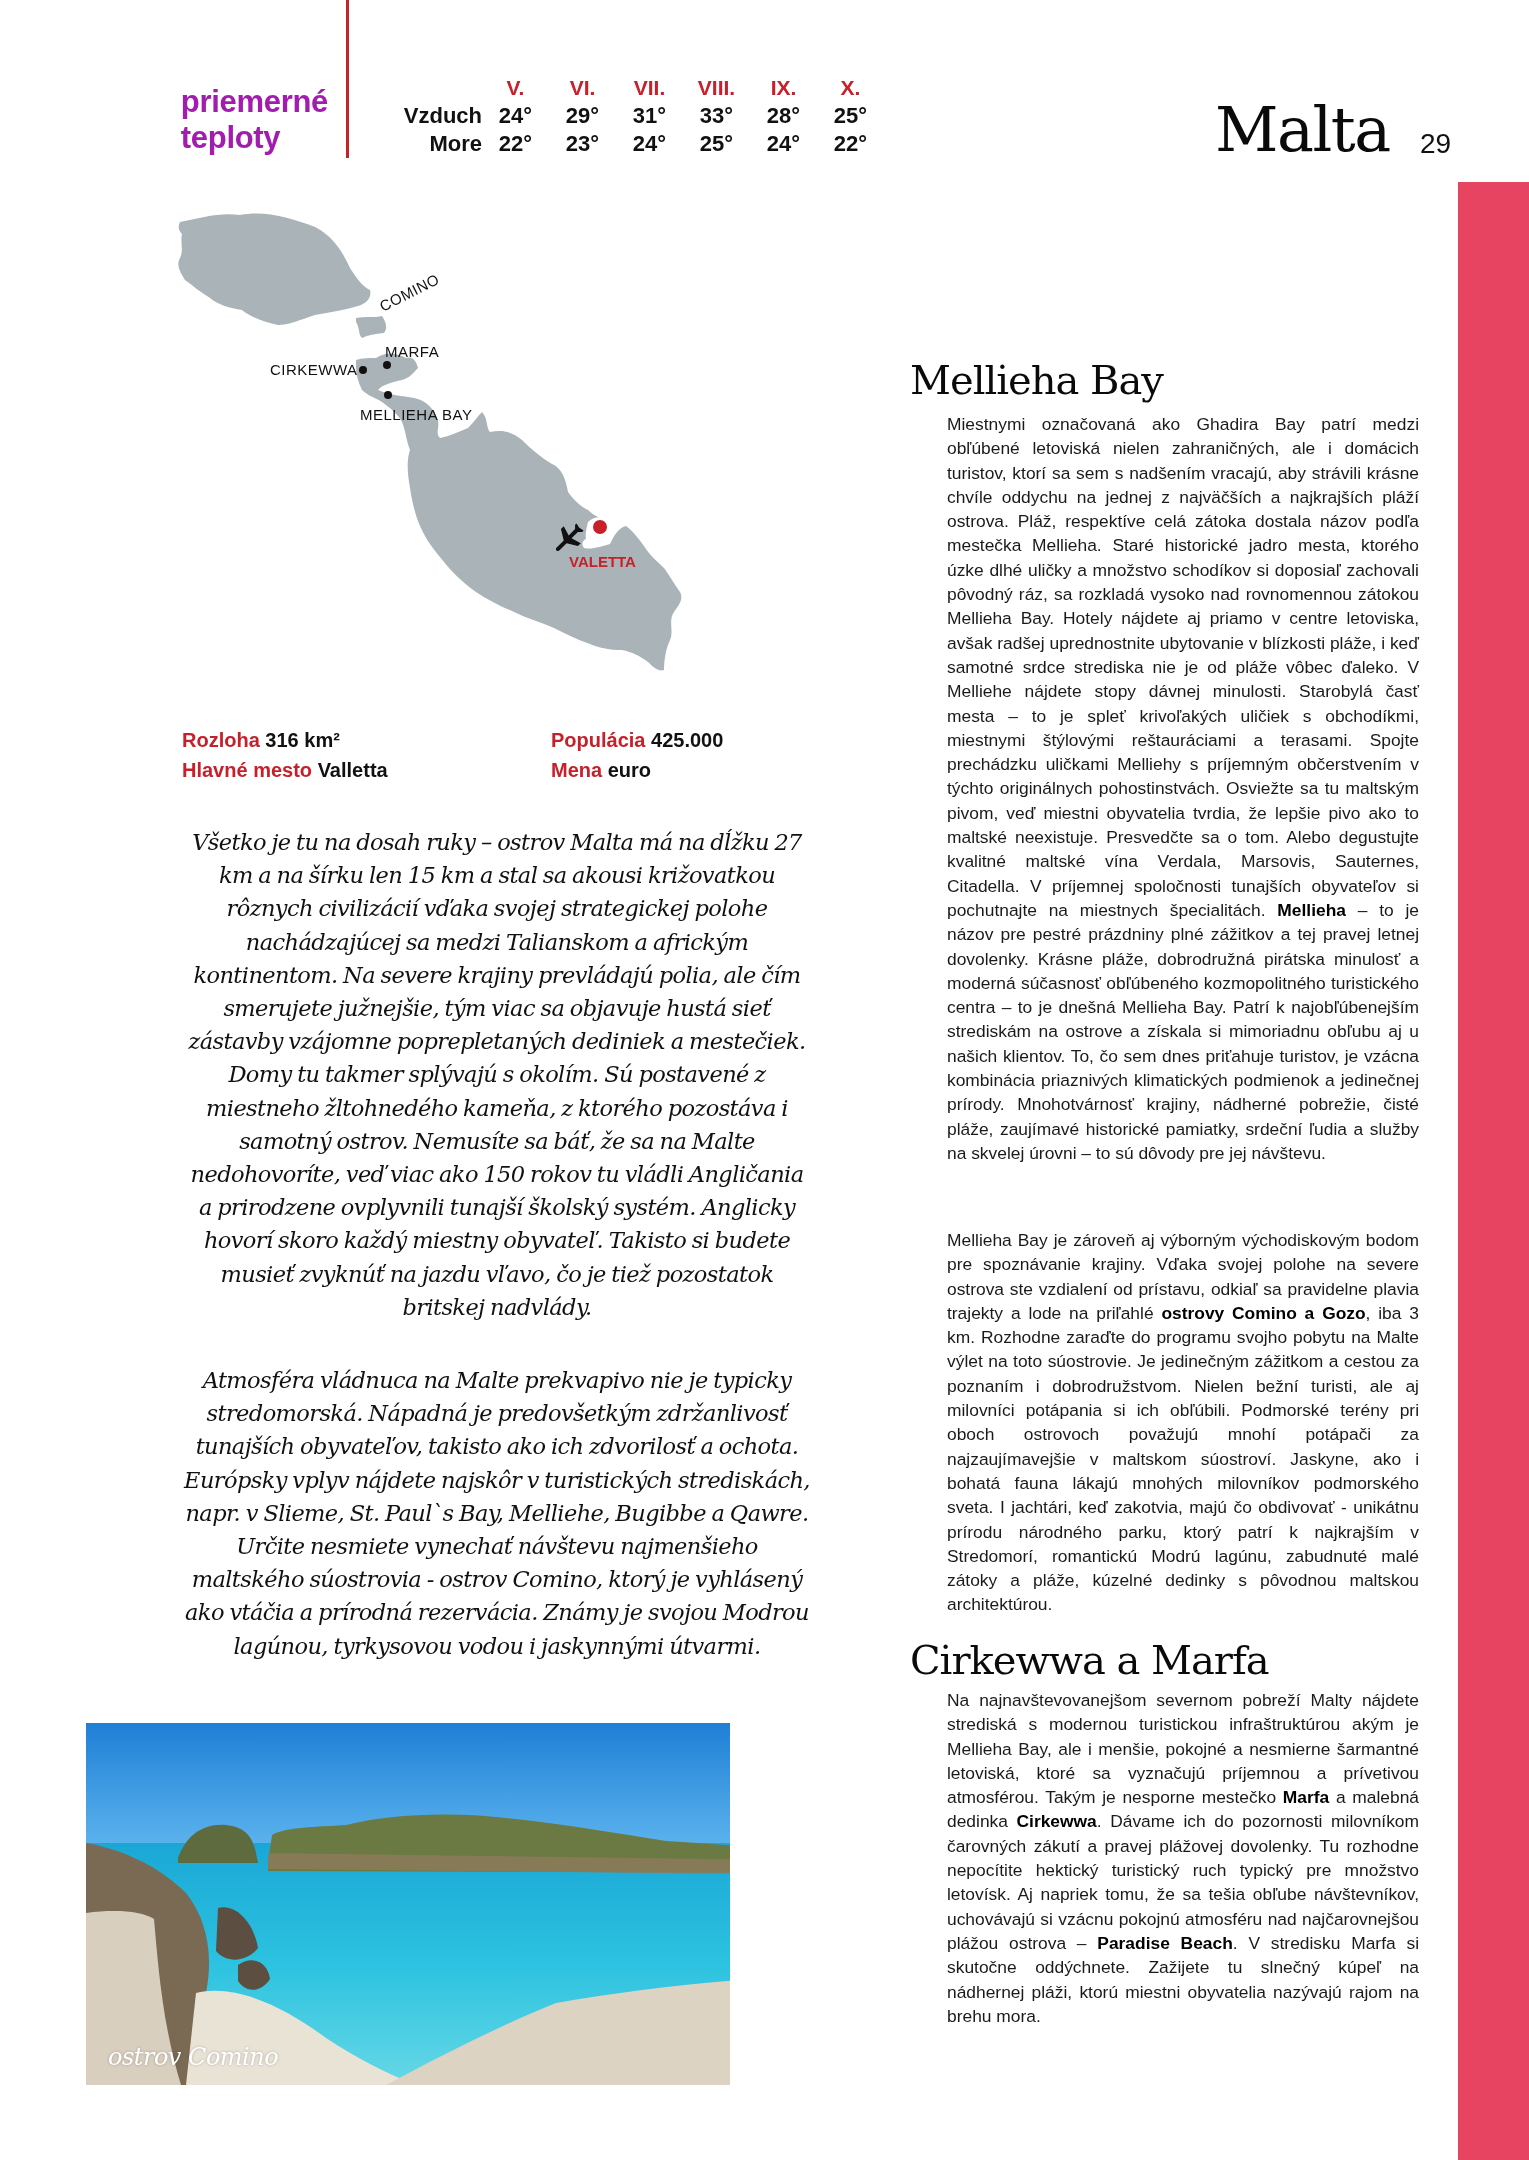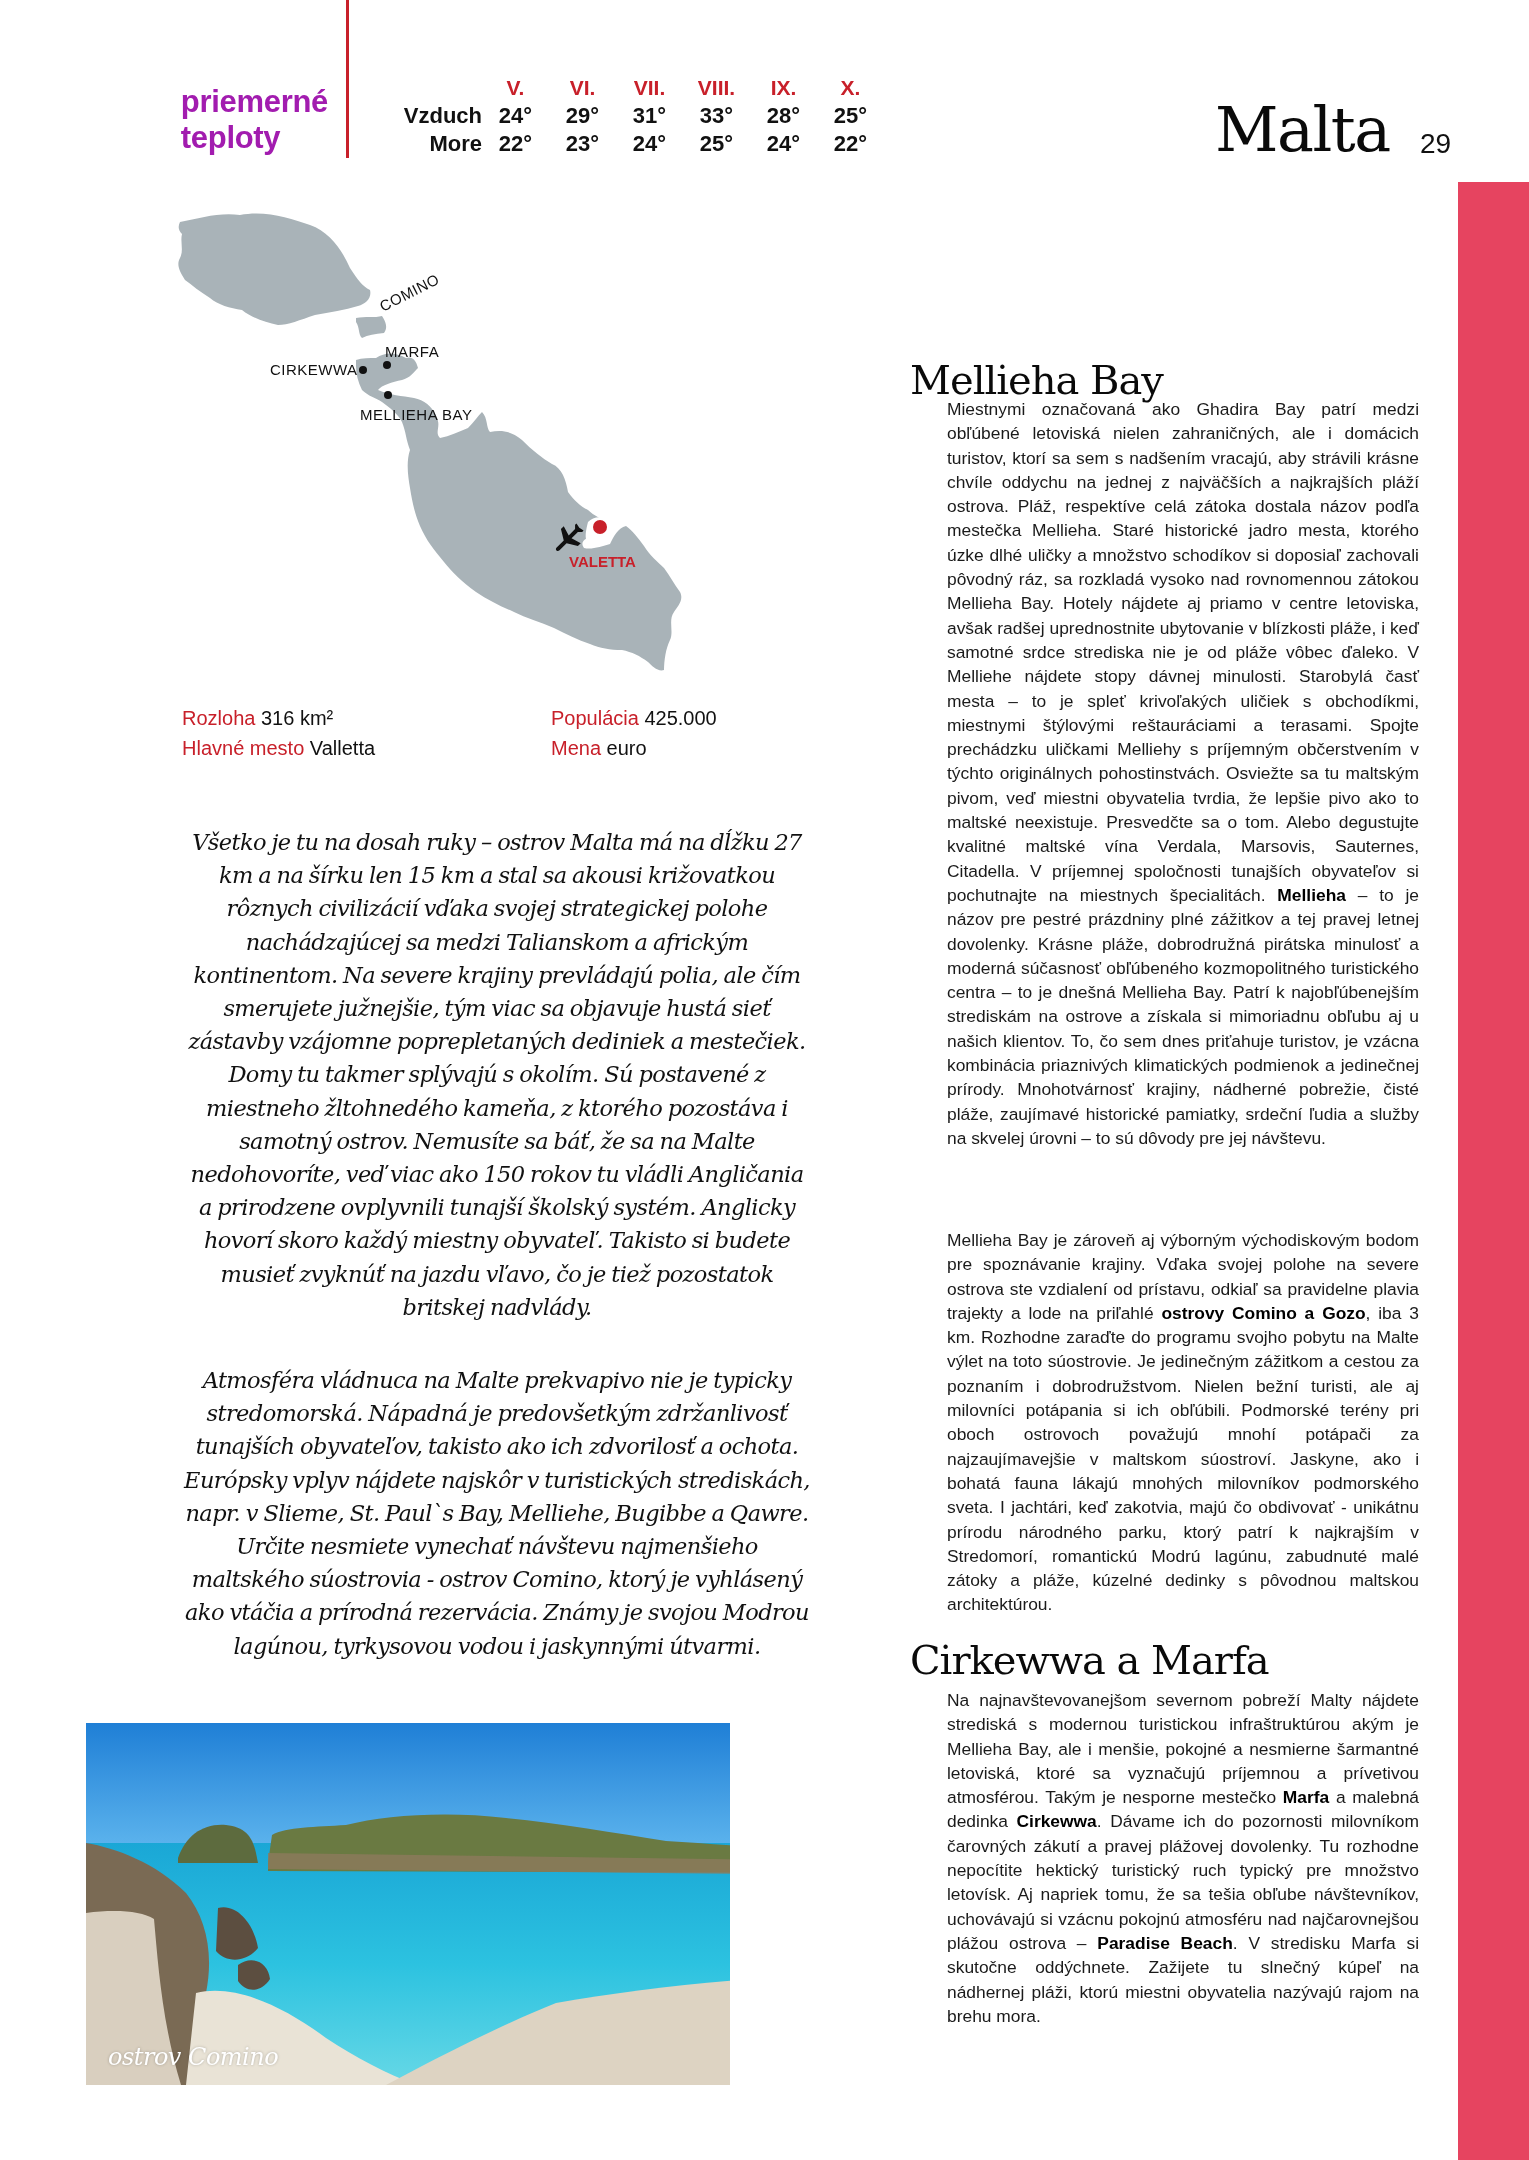--- a/index.html
+++ b/index.html
@@ -17,21 +17,21 @@
 
   .page-title { position: absolute; left: 1215px; top: 90px; font-family: "DejaVu Serif", serif; font-size: 62px; line-height: 80px; letter-spacing: -1.5px; color: #0a0a0a; }
   .page-number { position: absolute; left: 1420px; top: 128px; font-family: "Liberation Sans", sans-serif; font-size: 28px; color: #111; }
 
   .side-bar { position: absolute; left: 1458px; top: 182px; width: 71px; height: 1978px; background: #e64460; }
 
   .map { position: absolute; left: 170px; top: 200px; width: 540px; height: 480px; }
   .map .label { font-family: "Liberation Sans", sans-serif; font-size: 15px; fill: #111; letter-spacing: 0.5px; }
   .map .label-red { font-family: "Liberation Sans", sans-serif; font-size: 15px; font-weight: 700; fill: #c8202a; }
 
-  .facts { position: absolute; top: 703px; font-family: "Liberation Sans", sans-serif; font-weight: 400; font-size: 20px; line-height: 30px; }
+  .facts { position: absolute; top: 725px; font-family: "Liberation Sans", sans-serif; font-weight: 700; font-size: 20px; line-height: 30px; }
   .facts .key { color: #c8202a; }
   .facts .val { color: #111; }
   .facts-left { left: 182px; }
   .facts-right { left: 551px; }
 
   .intro { position: absolute; left: 182px; width: 630px; font-family: "DejaVu Serif", serif; font-style: italic; font-size: 22.5px; line-height: 33.2px; color: #111; letter-spacing: -0.6px; word-spacing: -1px; text-align: center; }
   .intro p { margin: 0; }
   .intro-1 { top: 826px; }
   .intro-2 { top: 1364px; }
 
@@ -39,21 +39,21 @@
   .photo svg { display: block; }
   .photo-caption { position: absolute; left: 22px; bottom: 14px; color: #fff; font-family: "DejaVu Serif", serif; font-style: italic; font-size: 24px; letter-spacing: -0.5px; text-shadow: 0 0 3px rgba(0,0,0,0.25); }
 
   .section-title { position: absolute; left: 910px; font-family: "DejaVu Serif", serif; font-size: 40px; line-height: 48px; letter-spacing: -1px; color: #0a0a0a; }
   .title-mellieha { top: 356px; }
   .title-cirkewwa { top: 1636px; }
 
   .body-text { position: absolute; left: 947px; width: 472px; font-family: "Liberation Sans", sans-serif; font-size: 17.4px; line-height: 24.3px; color: #1a1a1a; text-align: justify; hyphens: manual; }
   .body-text p { margin: 0; }
   .body-text b { font-weight: 700; color: #000; }
-  .body-1 { top: 397px; }
+  .body-1 { top: 412px; }
   .body-2 { top: 1228px; }
   .body-3 { top: 1688px; }
 </style>
 </head>
 <body>
 
 <div class="divider-line"></div>
 <div class="side-bar"></div>
 
 <div class="temps-title">

